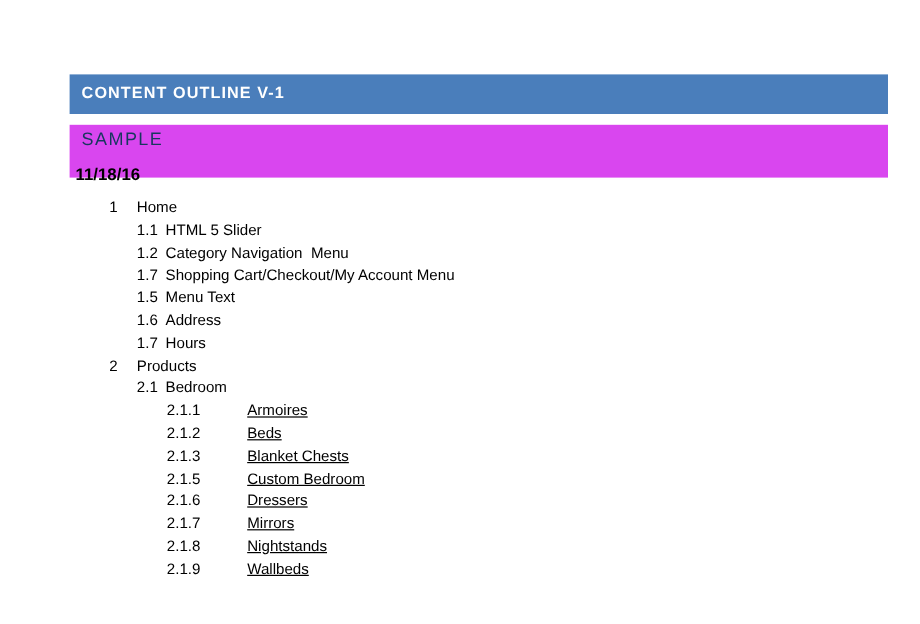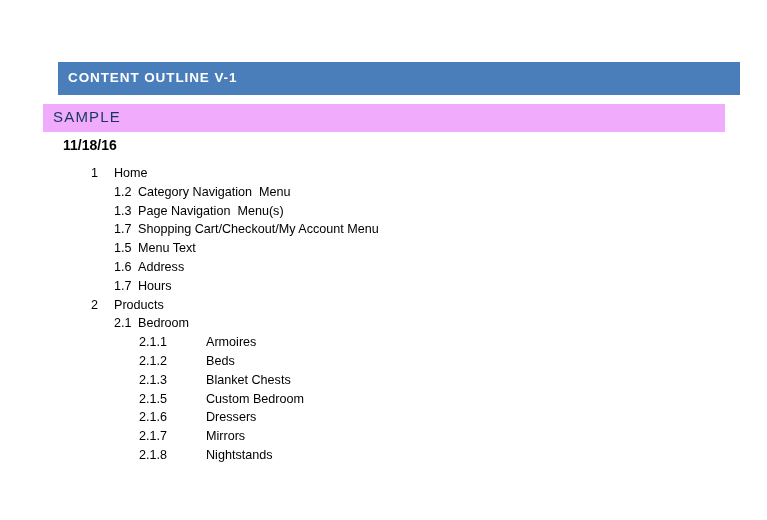--- a/index.html
+++ b/index.html
@@ -40,25 +40,25 @@
     color: #ffffff;
     font-size: 13.5px;
     font-weight: bold;
     letter-spacing: 0.9px;
     white-space: nowrap;
   }
 
   
   .sample-band {
     position: absolute;
-    left: 43px;
+    left: 58px;
     top: 104px;
     width: 682px;
-    height: 28px;
-    background: #f0abfc;
+    height: 44px;
+    background: #d946ef;
   }
   .sample-band-text {
     position: absolute;
     left: 10px;
     top: 4px;
     color: #17375e;
     font-size: 15px;
     font-weight: normal;
     letter-spacing: 1.2px;
     white-space: nowrap;
@@ -98,21 +98,21 @@
   }
 
   
   .lvl1 .row-num  { left: 91px; }
   .lvl1 .row-label{ left: 114px; }
   
   .lvl2 .row-num  { left: 114px; }
   .lvl2 .row-label{ left: 138px; }
   
   .lvl3 .row-num  { left: 139px; }
-  .lvl3 .row-label{ left: 206px; }
+  .lvl3 .row-label{ left: 206px; text-decoration: underline; }
 
   .misspelled {
     text-decoration: underline;
     text-decoration-color: #e01b1b;
     text-decoration-style: wavy;
     text-decoration-skip-ink: none;
   }
 </style>
 </head>
 <body>
@@ -128,26 +128,26 @@
   </div>
 
   <div class="doc-date">11/18/16</div>
 
   <div class="outline" id="outline-list">
       <div class="outline-row lvl1">
         <span class="row-num">1</span>
         <span class="row-label">Home</span>
       </div>
       <div class="outline-row lvl2">
+        <span class="row-num">1.1</span>
+        <span class="row-label">HTML 5 Slider</span>
+      </div>
+      <div class="outline-row lvl2">
         <span class="row-num">1.2</span>
         <span class="row-label">Category Navigation  Menu</span>
-      </div>
-      <div class="outline-row lvl2">
-        <span class="row-num">1.3</span>
-        <span class="row-label">Page Navigation  Menu(s)</span>
       </div>
       <div class="outline-row lvl2">
         <span class="row-num">1.7</span>
         <span class="row-label">Shopping Cart/Checkout/My Account Menu</span>
       </div>
       <div class="outline-row lvl2">
         <span class="row-num">1.5</span>
         <span class="row-label">Menu Text</span>
       </div>
       <div class="outline-row lvl2">
@@ -187,15 +187,19 @@
         <span class="row-label">Dressers</span>
       </div>
       <div class="outline-row lvl3">
         <span class="row-num">2.1.7</span>
         <span class="row-label">Mirrors</span>
       </div>
       <div class="outline-row lvl3">
         <span class="row-num">2.1.8</span>
         <span class="row-label">Nightstands</span>
       </div>
+      <div class="outline-row lvl3">
+        <span class="row-num">2.1.9</span>
+        <span class="row-label misspelled">Wallbeds</span>
+      </div>
     </div>
 
 </div>
 
 </body></html>

